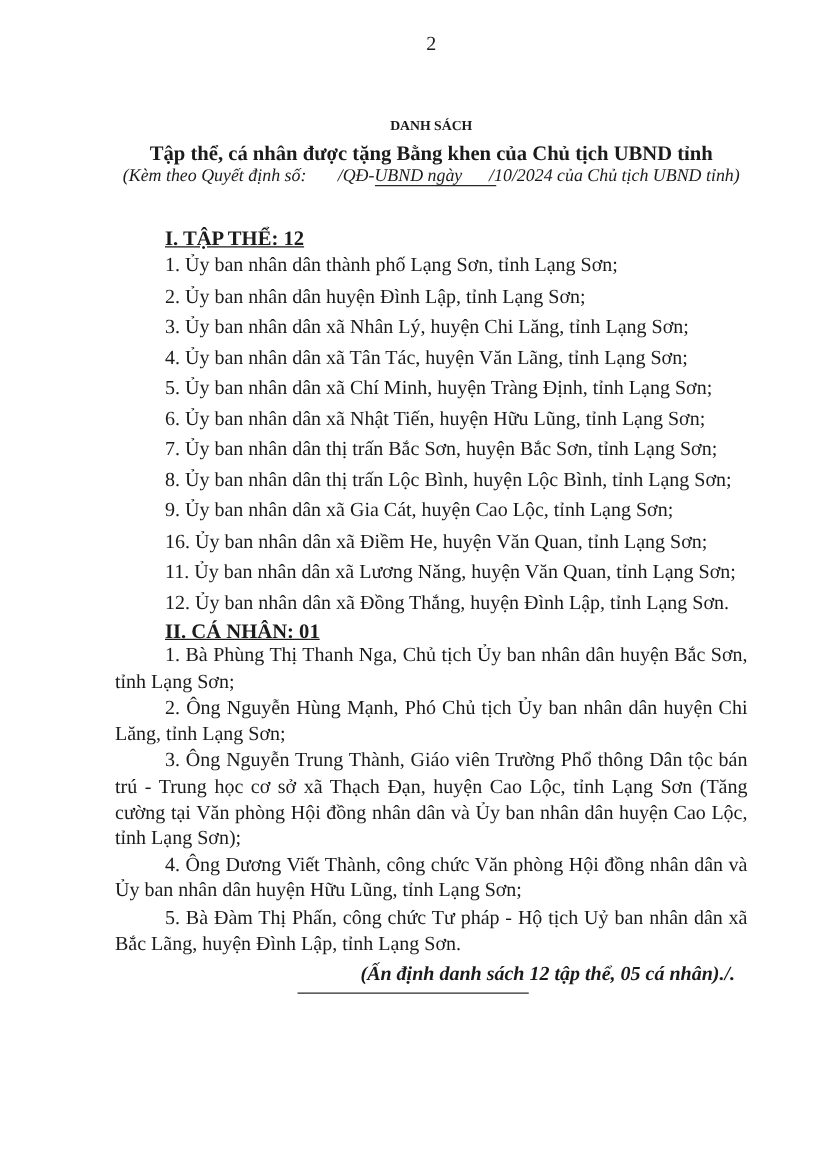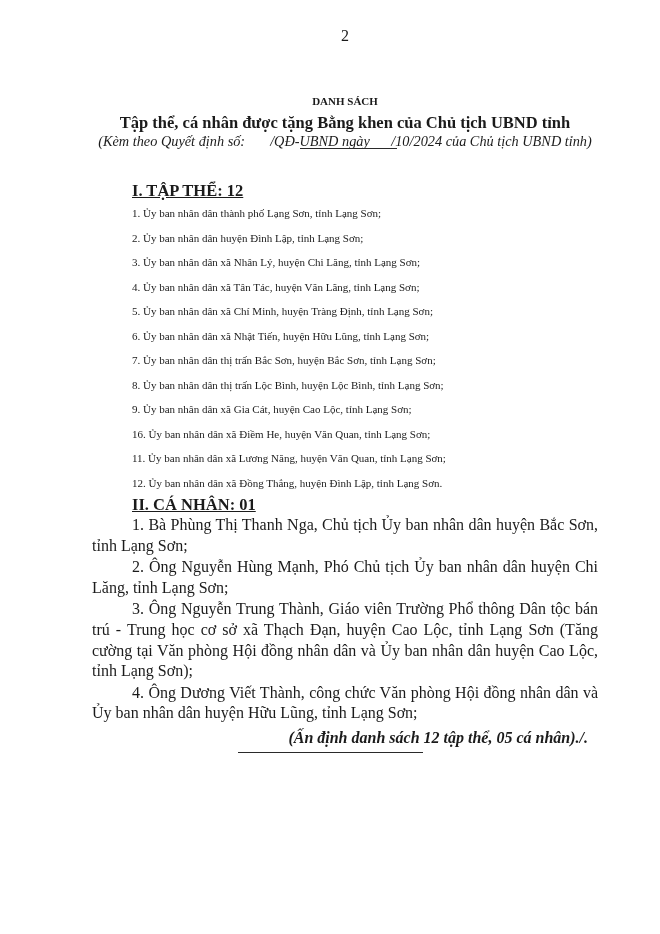--- a/index.html
+++ b/index.html
@@ -65,21 +65,21 @@
     font-size: 16.5px;
     line-height: 20px;
     text-indent: 40px;
     text-decoration: underline;
   }
   .sec-heading.first {
     margin-top: 32px;
   }
   .list-item {
     margin: 0;
-    font-size: 11px;
+    font-size: 16px;
     line-height: 24.5px;
     text-indent: 40px;
     white-space: nowrap;
   }
   .para {
     margin: 0 0 1px 0;
     font-size: 16px;
     line-height: 20.6px;
     text-indent: 40px;
     text-align: justify;
@@ -131,20 +131,21 @@
       <p class="list-item">11. Ủy ban nhân dân xã Lương Năng, huyện Văn Quan, tỉnh Lạng Sơn;</p>
       <p class="list-item">12. Ủy ban nhân dân xã Đồng Thắng, huyện Đình Lập, tỉnh Lạng Sơn.</p>
     </div>
 
     <div>
       <p class="sec-heading">II. CÁ NHÂN: 01</p>
       <p class="para">1. Bà Phùng Thị Thanh Nga, Chủ tịch Ủy ban nhân dân huyện Bắc Sơn, tỉnh Lạng Sơn;</p>
       <p class="para">2. Ông Nguyễn Hùng Mạnh, Phó Chủ tịch Ủy ban nhân dân huyện Chi Lăng, tỉnh Lạng Sơn;</p>
       <p class="para">3. Ông Nguyễn Trung Thành, Giáo viên Trường Phổ thông Dân tộc bán trú - Trung học cơ sở xã Thạch Đạn, huyện Cao Lộc, tỉnh Lạng Sơn (Tăng cường tại Văn phòng Hội đồng nhân dân và Ủy ban nhân dân huyện Cao Lộc, tỉnh Lạng Sơn);</p>
       <p class="para">4. Ông Dương Viết Thành, công chức Văn phòng Hội đồng nhân dân và Ủy ban nhân dân huyện Hữu Lũng, tỉnh Lạng Sơn;</p>
+      <p class="para">5. Bà Đàm Thị Phấn, công chức Tư pháp - Hộ tịch Uỷ ban nhân dân xã Bắc Lãng, huyện Đình Lập, tỉnh Lạng Sơn.</p>
     </div>
 
     <div>
       <p class="closing">(Ấn định danh sách 12 tập thể, 05 cá nhân)./.</p>
       <div class="rule rule-bottom"></div>
     </div>
 
   </div>
 </div>
 

